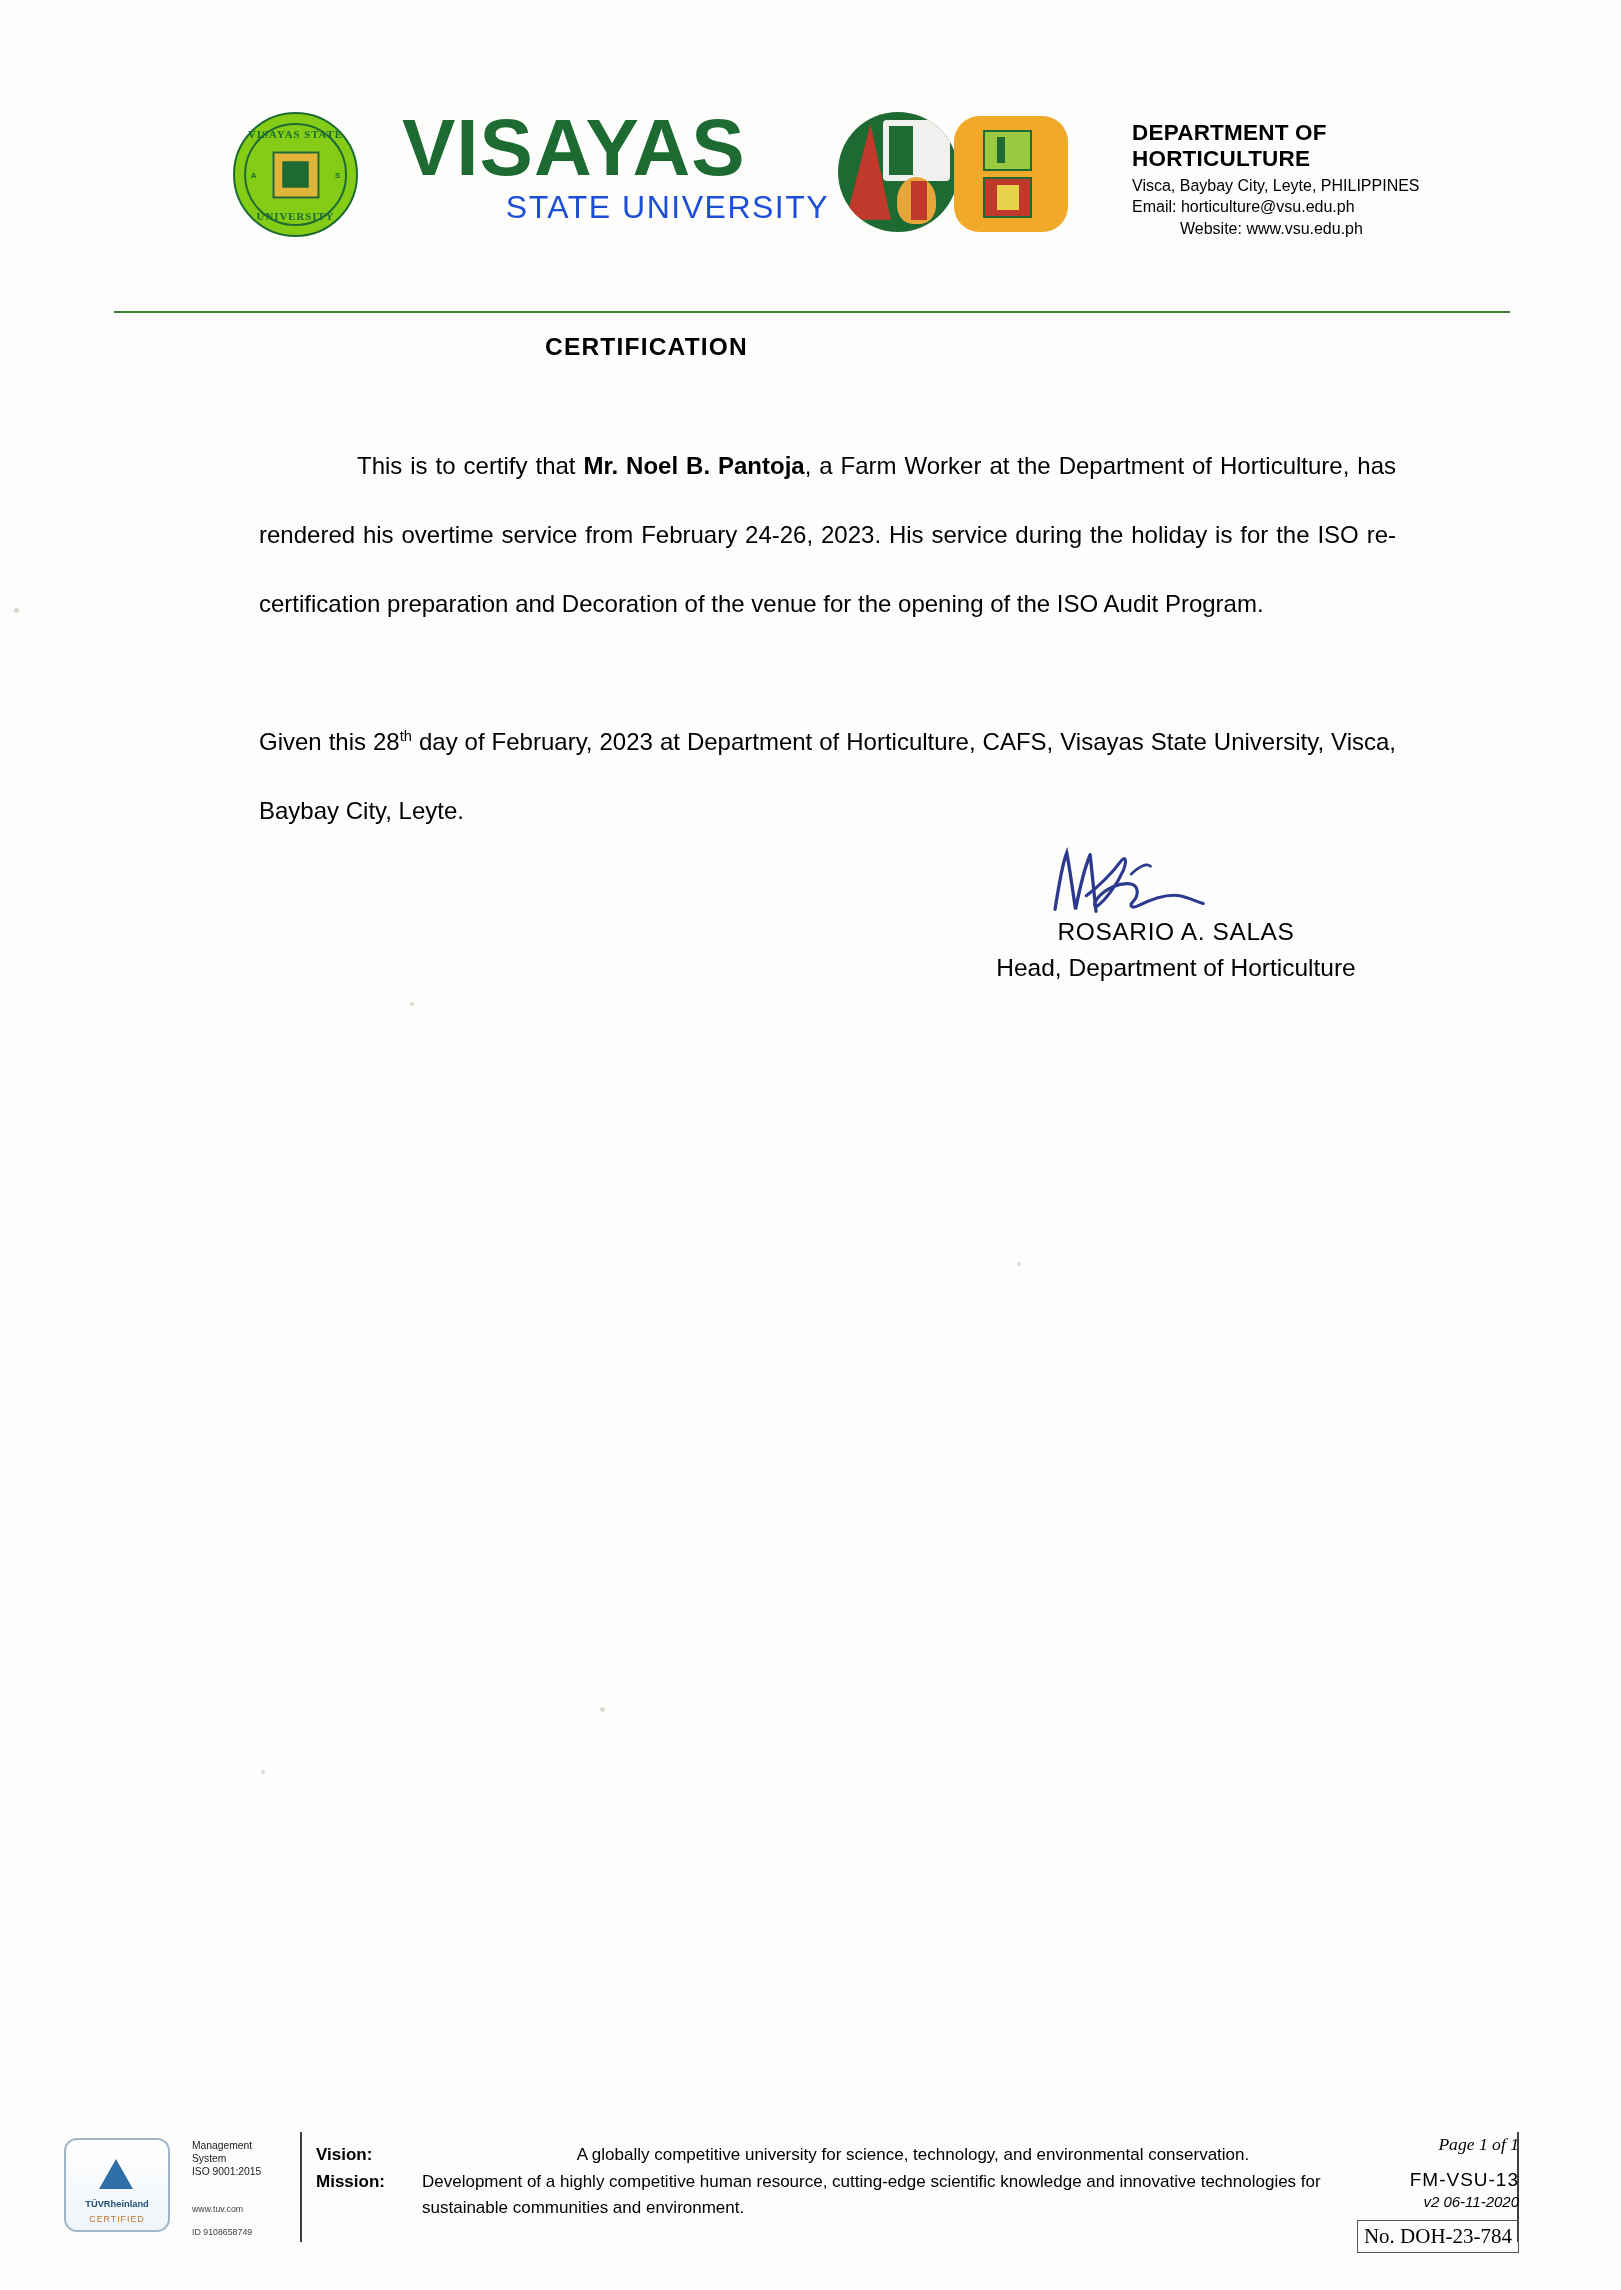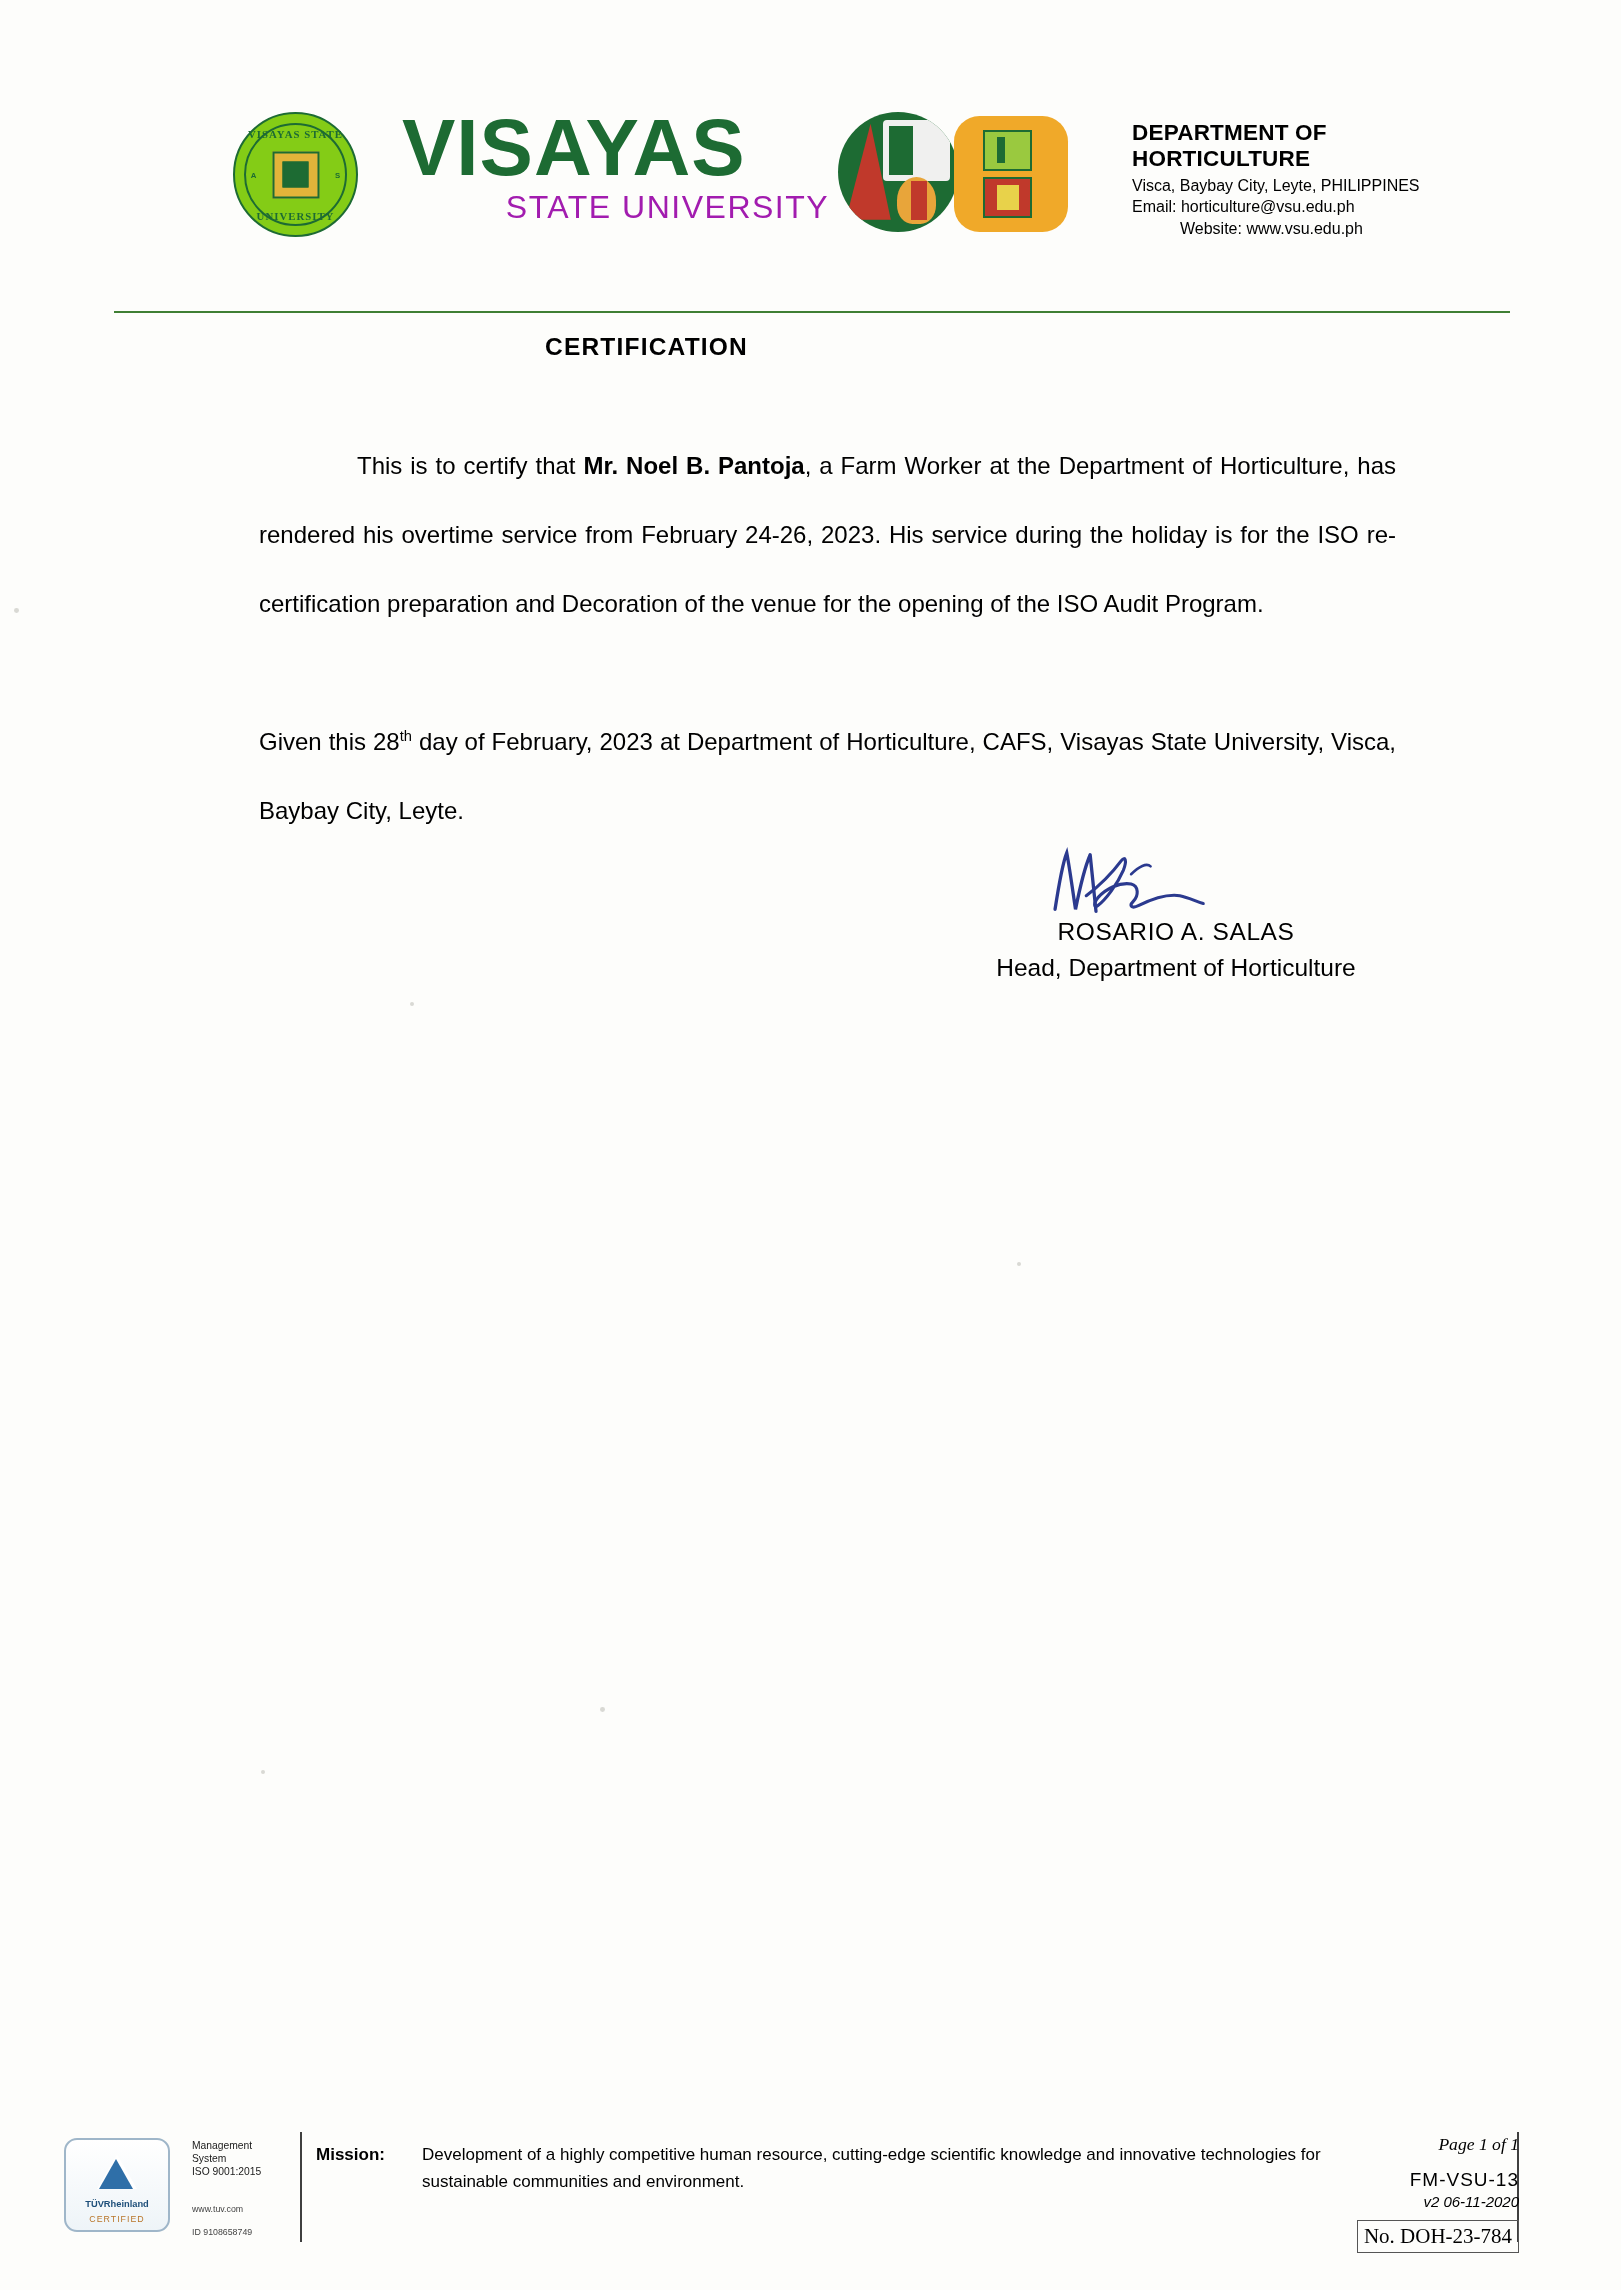--- a/index.html
+++ b/index.html
@@ -106,21 +106,21 @@
     font-size: 80px;
     line-height: 80px;
     font-weight: bold;
     color: #1d6b33;
     letter-spacing: 1px;
   }
   .wordmark-sub {
     font-family: "Liberation Sans", sans-serif;
     font-size: 32px;
     line-height: 35px;
-    color: #a21caf;
+    color: #1d4ed8;
     letter-spacing: 1.5px;
     text-align: right;
     padding-right: 3.9px;
     margin-top: 2px;
   }
 
   .logo-group {
     position: absolute;
     left: 838px;
     top: 61px;
@@ -531,20 +531,24 @@
       <div>System</div>
       <div>ISO 9001:2015</div>
       <div class="small">www.tuv.com</div>
       <div class="small" style="margin-top:11px;">ID 9108658749</div>
     </div>
 
     <div class="footer-vline"></div>
 
     <div class="vm-block">
       <div class="vm-row">
+        <div class="vm-label">Vision:</div>
+        <div class="vm-text" style="text-align:center;">A globally competitive university for science, technology, and environmental conservation.</div>
+      </div>
+      <div class="vm-row">
         <div class="vm-label">Mission:</div>
         <div class="vm-text">Development of a highly competitive human resource, cutting-edge scientific knowledge and innovative technologies for sustainable communities and environment.</div>
       </div>
     </div>
 
     <div class="footer-rule-right"></div>
 
     <div class="footer-right">
       <div class="fr-page">Page 1 of 1</div>
       <div class="fr-code">FM-VSU-13</div>

